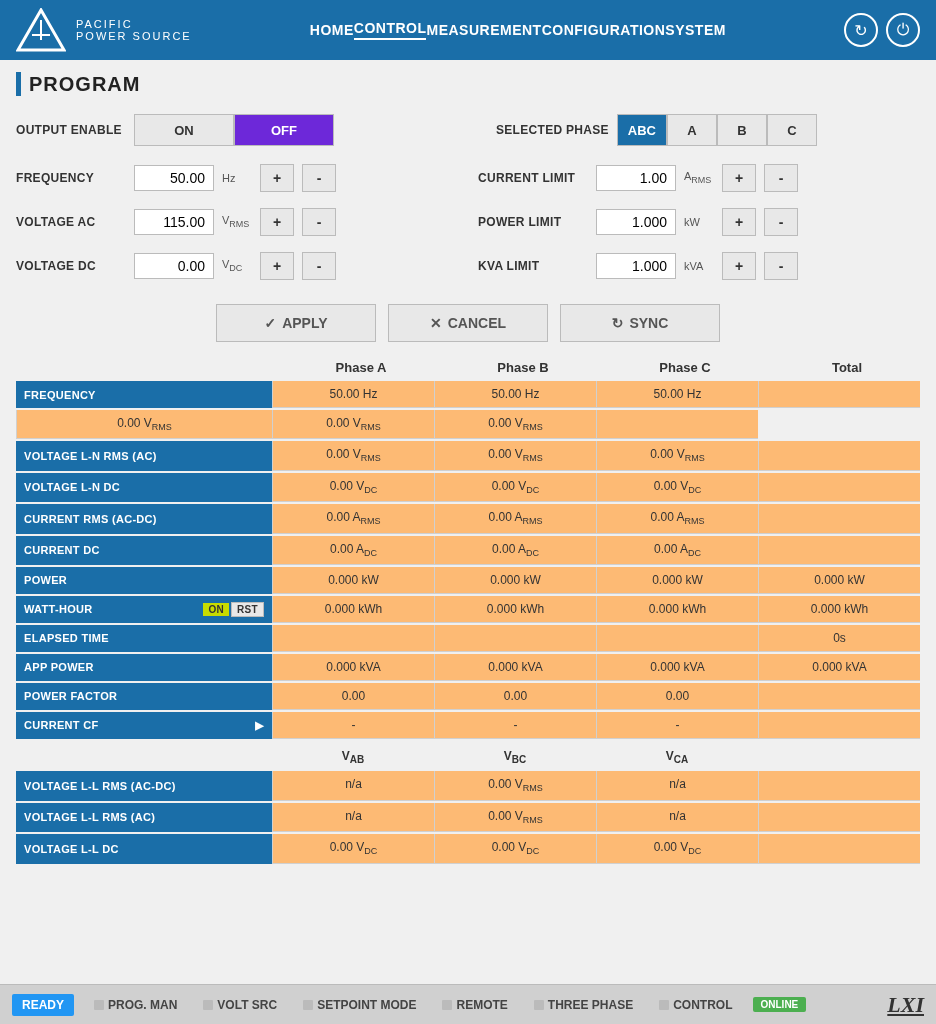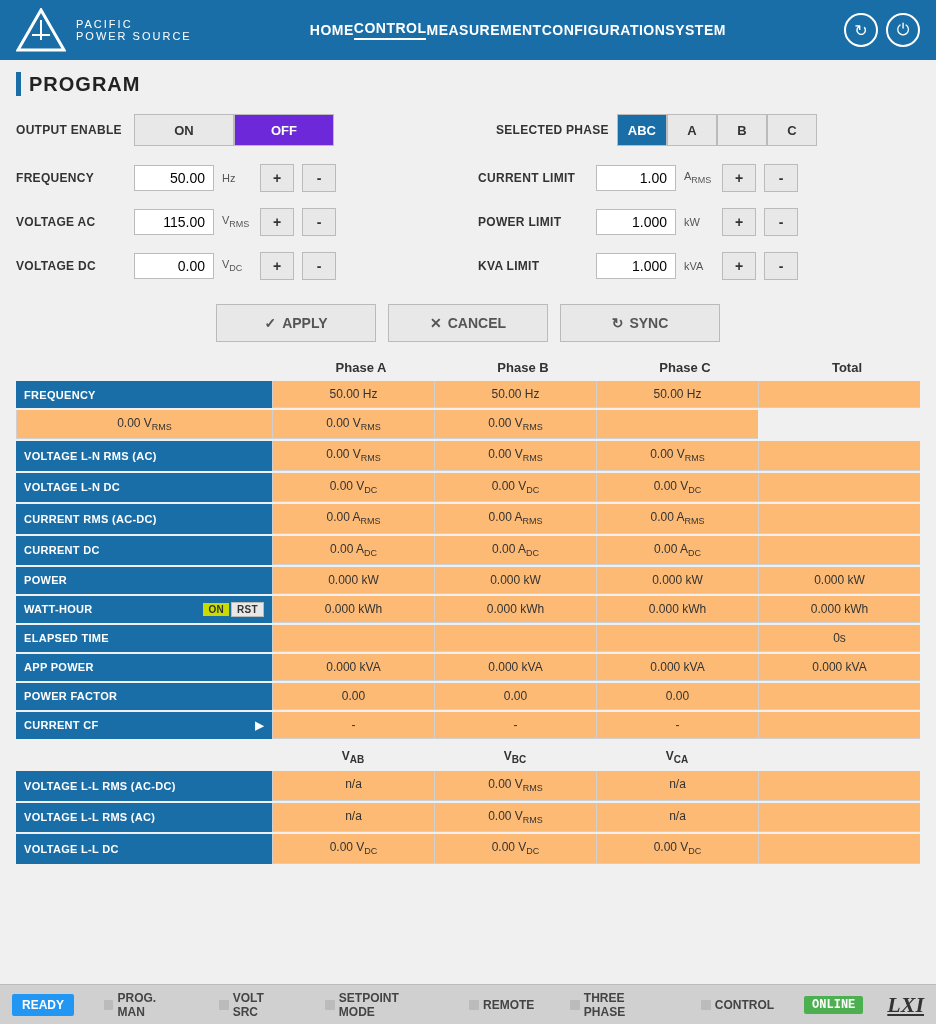--- a/index.html
+++ b/index.html
@@ -299,21 +299,21 @@
     .status-bar {
       position: fixed;
       bottom: 0;
       left: 0;
       width: 936px;
       height: 40px;
       background: #d0d0d0;
       display: flex;
       align-items: center;
       padding: 0 12px;
-      gap: 24px;
+      gap: 14px;
       border-top: 1px solid #bbb;
     }
     .status-badge {
       padding: 4px 10px;
       font-size: 12px;
       font-weight: bold;
       border-radius: 2px;
     }
     .status-ready {
       background: #2196F3;
@@ -332,23 +332,22 @@
       width: 10px;
       height: 10px;
       background: #bbb;
       border-radius: 1px;
       display: inline-block;
     }
     .status-online {
       background: #4CAF50;
       color: white;
       padding: 2px 8px;
-      font-size: 12px;
-      font-weight: bold;
-      font-family: Liberation Mono, monospace;
+      font-size: 10px;
+      font-weight: bold;
     }
     .lxi-logo {
       margin-left: auto;
       font-size: 22px;
       font-weight: bold;
       font-style: italic;
       color: #333;
       font-family: Georgia, serif;
     }
     .lxi-underline {

